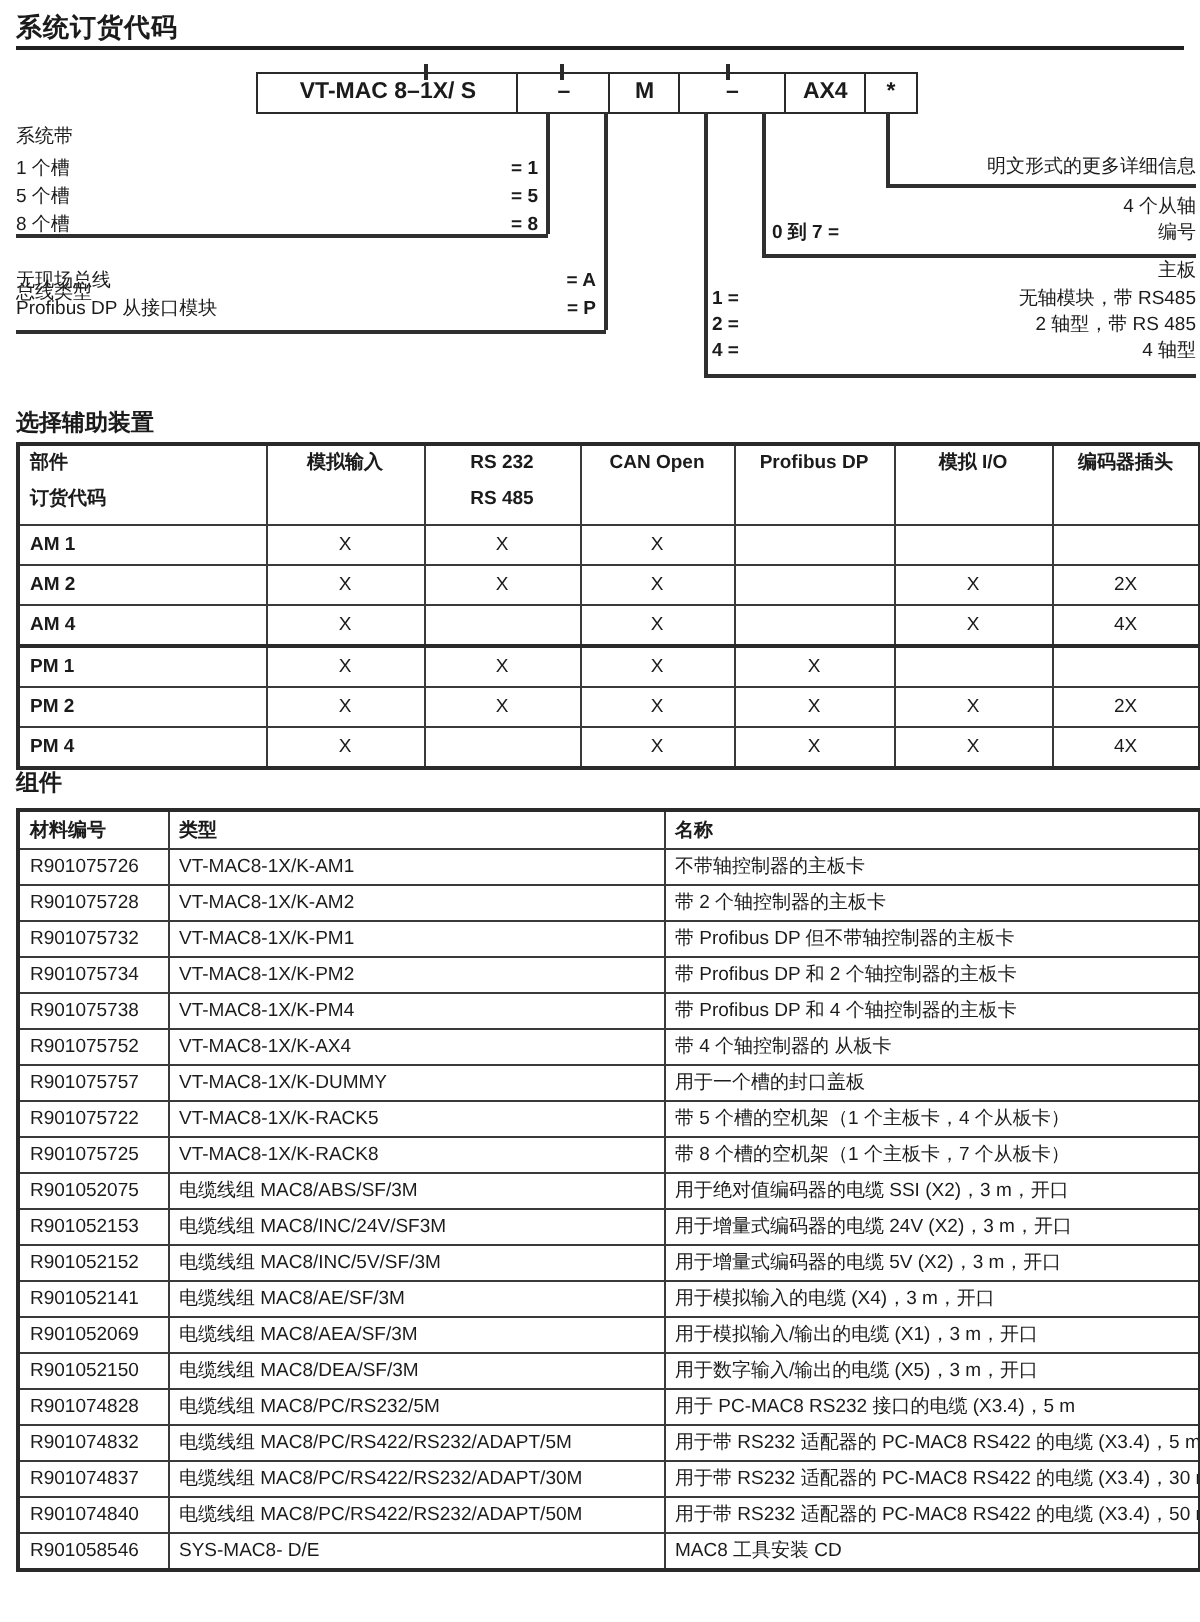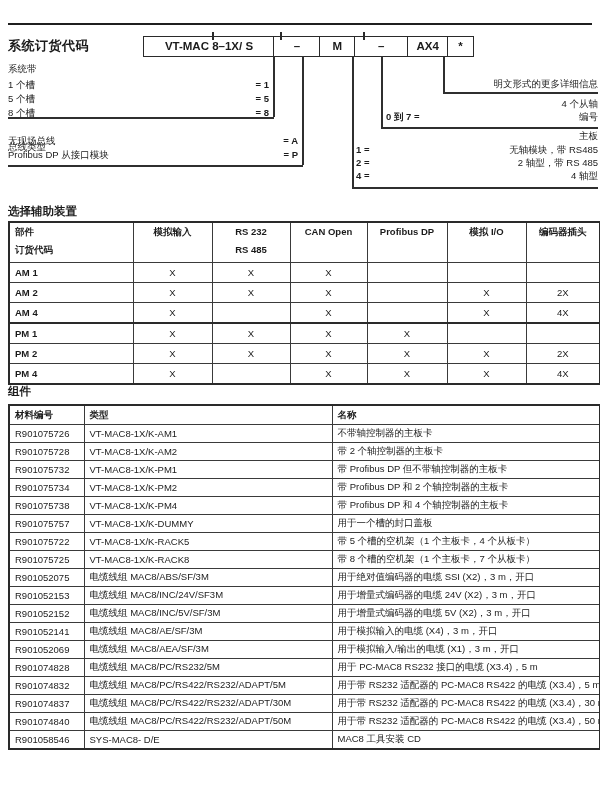--- a/index.html
+++ b/index.html
@@ -1,25 +1,25 @@
 <!DOCTYPE html>
 <html><head>
 <meta charset="utf-8">
 <style>
   html,body{margin:0;padding:0;background:#ffffff;}
   .page{
     position:relative;width:600px;height:811px;background:#ffffff;overflow:hidden;
     font-family:"Liberation Sans","DejaVu Sans",sans-serif;color:#1b1b1b;
   }
   .abs{position:absolute;white-space:nowrap;}
-  .h1-title{font-size:13px;font-weight:bold;letter-spacing:.5px;margin-top:32px;}
+  .h1-title{font-size:13px;font-weight:bold;letter-spacing:.5px;}
   .rule{position:absolute;background:#1f1f1f;}
   .sec-title{font-size:11.5px;font-weight:bold;}
   
-  .code-row{position:absolute;left:128px;top:36px;display:flex;margin-left:15px;}
+  .code-row{position:absolute;left:128px;top:36px;display:flex;}
   .code-cell{
     border:1.6px solid #2a2a2a;height:19px;line-height:19px;text-align:center;
     font-weight:bold;font-size:11.5px;margin-left:-1.6px;background:#fff;box-sizing:content-box;
   }
   .code-cell:first-child{margin-left:0;}
   .tick{position:absolute;width:1.6px;height:8px;background:#2a2a2a;}
   .vline{position:absolute;width:1.5px;background:#2f2f2f;}
   .hline{position:absolute;height:1.5px;background:#2f2f2f;}
   .lbl{position:absolute;font-size:9.5px;line-height:12px;white-space:nowrap;}
   .lbl.b{font-weight:bold;}
@@ -236,20 +236,25 @@
           <td>R901075734</td>
           <td>VT-MAC8-1X/K-PM2</td>
           <td>带 Profibus DP 和 2 个轴控制器的主板卡</td>
         </tr>
     <tr>
           <td>R901075738</td>
           <td>VT-MAC8-1X/K-PM4</td>
           <td>带 Profibus DP 和 4 个轴控制器的主板卡</td>
         </tr>
     <tr>
+          <td>R901075752</td>
+          <td>VT-MAC8-1X/K-AX4</td>
+          <td>带 4 个轴控制器的 从板卡</td>
+        </tr>
+    <tr>
           <td>R901075757</td>
           <td>VT-MAC8-1X/K-DUMMY</td>
           <td>用于一个槽的封口盖板</td>
         </tr>
     <tr>
           <td>R901075722</td>
           <td>VT-MAC8-1X/K-RACK5</td>
           <td>带 5 个槽的空机架（1 个主板卡，4 个从板卡）</td>
         </tr>
     <tr>
@@ -276,20 +281,25 @@
           <td>R901052141</td>
           <td>电缆线组 MAC8/AE/SF/3M</td>
           <td>用于模拟输入的电缆 (X4)，3 m，开口</td>
         </tr>
     <tr>
           <td>R901052069</td>
           <td>电缆线组 MAC8/AEA/SF/3M</td>
           <td>用于模拟输入/输出的电缆 (X1)，3 m，开口</td>
         </tr>
     <tr>
+          <td>R901052150</td>
+          <td>电缆线组 MAC8/DEA/SF/3M</td>
+          <td>用于数字输入/输出的电缆 (X5)，3 m，开口</td>
+        </tr>
+    <tr>
           <td>R901074828</td>
           <td>电缆线组 MAC8/PC/RS232/5M</td>
           <td>用于 PC-MAC8 RS232 接口的电缆 (X3.4)，5 m</td>
         </tr>
     <tr>
           <td>R901074832</td>
           <td>电缆线组 MAC8/PC/RS422/RS232/ADAPT/5M</td>
           <td>用于带 RS232 适配器的 PC-MAC8 RS422 的电缆 (X3.4)，5 m</td>
         </tr>
     <tr>

